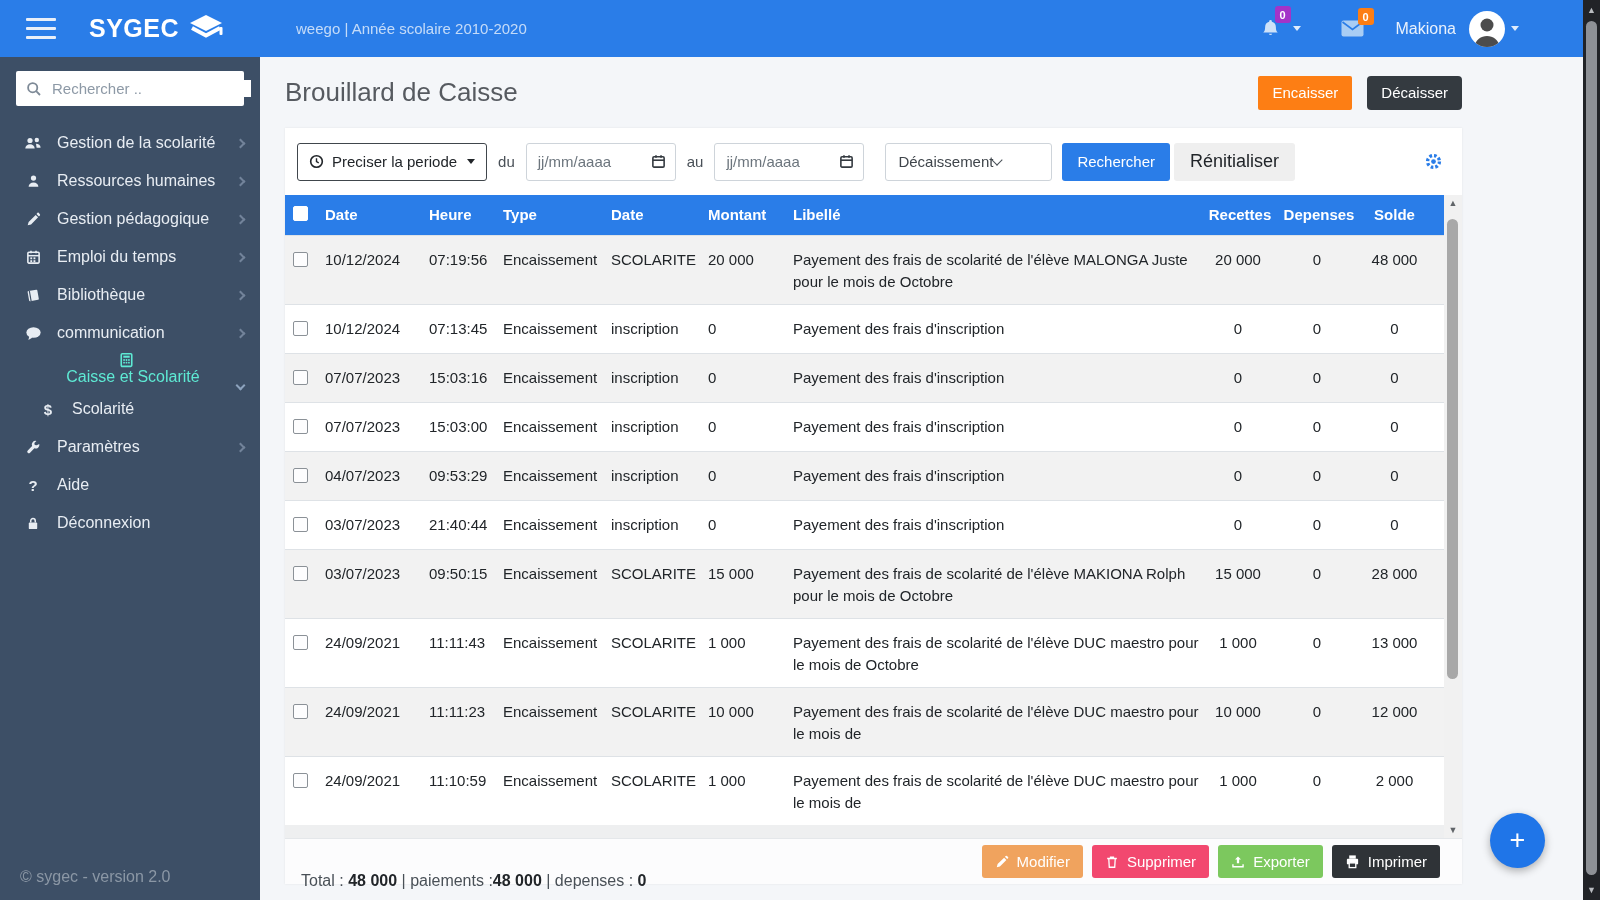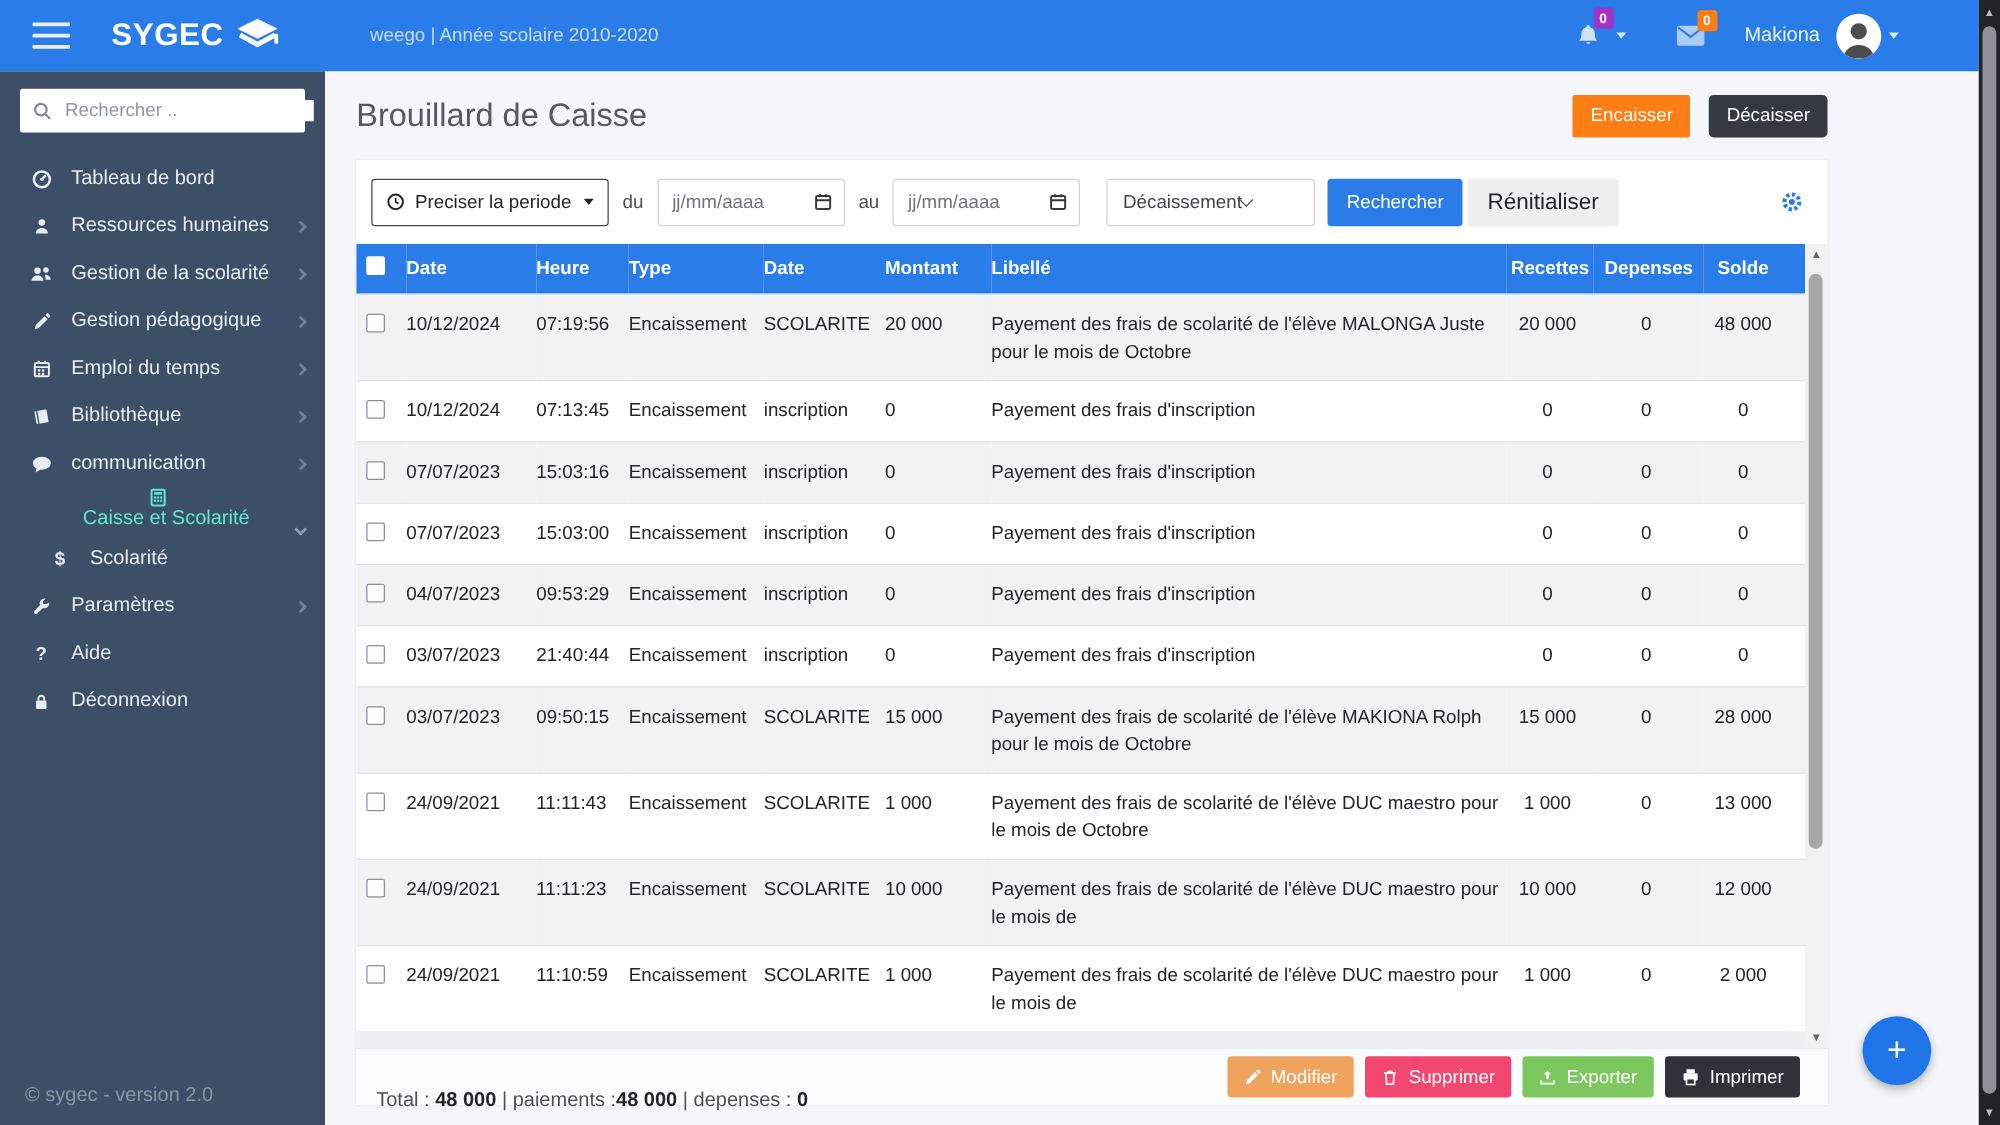--- a/index.html
+++ b/index.html
@@ -154,48 +154,38 @@
       <svg width="16" height="16" viewBox="0 0 16 16">
         <circle cx="6.7" cy="6.7" r="4.6" fill="none" stroke="#7e8a97" stroke-width="1.8"></circle>
         <line x1="10.2" y1="10.2" x2="14" y2="14" stroke="#7e8a97" stroke-width="1.8"></line>
       </svg>
     </span>
     <input type="text" placeholder="Rechercher .." style="">
   </div>
   <nav id="side-nav">
       <div class="side-item">
         <span class="s-icon">
-          <svg width="17" height="17" viewBox="0 0 16 16">
-            <circle cx="8" cy="8" r="6" fill="none" stroke="currentColor" stroke-width="1.9"></circle>
-            <line x1="8" y1="8" x2="11" y2="5" stroke="currentColor" stroke-width="1.9"></line>
-            <circle cx="8" cy="8" r="1.3" fill="currentColor"></circle>
-          </svg>
-        </span>
-        <span class="s-label">Tableau de bord</span>
-      </div>
-      <div class="side-item">
-        <span class="s-icon">
-          <svg width="15" height="16" viewBox="0 0 16 16">
-            <circle cx="8" cy="4.8" r="2.8" fill="currentColor"></circle>
-            <path d="M2.8 14.2c0-2.9 2.3-4.7 5.2-4.7s5.2 1.8 5.2 4.7z" fill="currentColor"></path>
-          </svg>
-        </span>
-        <span class="s-label">Ressources humaines</span>
-        <span class="chev right"></span>
-      </div>
-      <div class="side-item">
-        <span class="s-icon">
           <svg width="18" height="16" viewBox="0 0 18 16">
             <circle cx="6" cy="5.5" r="2.6" fill="currentColor"></circle>
             <path d="M1.3 13.5c0-2.6 2.1-4.2 4.7-4.2s4.7 1.6 4.7 4.2z" fill="currentColor"></path>
             <circle cx="12.8" cy="5" r="2.2" fill="currentColor"></circle>
             <path d="M12 8.8c2.5 0 4.6 1.5 4.6 4h-4" fill="currentColor"></path>
           </svg>
         </span>
         <span class="s-label">Gestion de la scolarité</span>
+        <span class="chev right"></span>
+      </div>
+      <div class="side-item">
+        <span class="s-icon">
+          <svg width="15" height="16" viewBox="0 0 16 16">
+            <circle cx="8" cy="4.8" r="2.8" fill="currentColor"></circle>
+            <path d="M2.8 14.2c0-2.9 2.3-4.7 5.2-4.7s5.2 1.8 5.2 4.7z" fill="currentColor"></path>
+          </svg>
+        </span>
+        <span class="s-label">Ressources humaines</span>
         <span class="chev right"></span>
       </div>
       <div class="side-item">
         <span class="s-icon">
           <svg width="15" height="15" viewBox="0 0 16 16">
             <path d="M1.8 14.2l1-3.6 7.5-7.5 2.6 2.6-7.5 7.5zM11.2 2.2l2.6 2.6 1-1a1 1 0 0 0 0-1.4L13.6.8a1 1 0 0 0-1.4 0z" fill="currentColor"></path>
           </svg>
         </span>
         <span class="s-label">Gestion pédagogique</span>
         <span class="chev right"></span>

